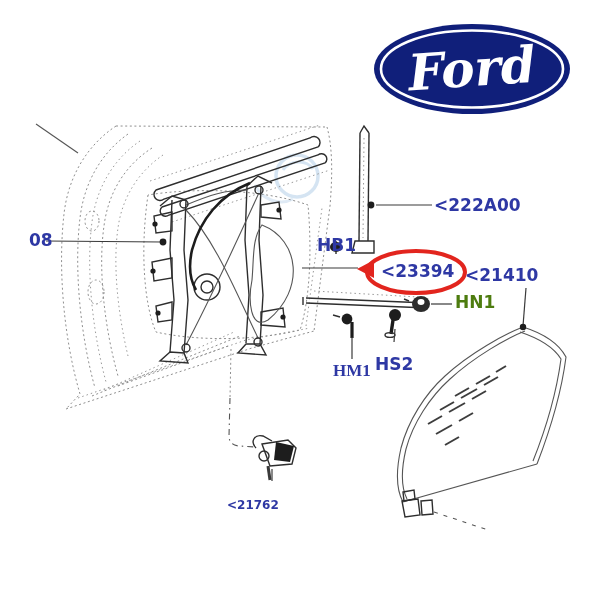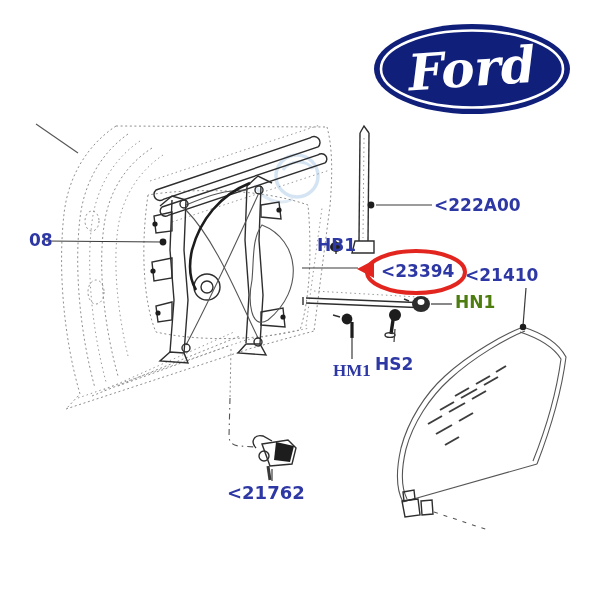--- a/index.html
+++ b/index.html
@@ -22,21 +22,21 @@
   .plabel{position:absolute;z-index:3;font-family:"DejaVu Sans","Liberation Sans",sans-serif;
           font-weight:bold;font-size:17px;line-height:20px;cursor:pointer;}
   #lbl-08{left:8px;top:230px;margin-left:21px;}
   #lbl-hb1{left:317px;top:195px;margin-top:40px;}
   #lbl-222a00{left:434px;top:195px;}
   #lbl-23394{left:381px;top:261px;}
   #lbl-21410{left:465px;top:265px;}
   #lbl-hn1{left:455px;top:292px;}
   #lbl-hs2{left:375px;top:354px;}
   #lbl-hm1{left:333px;top:361px;}
-  #lbl-21762{left:227px;top:483px;font-size:18px;}
+  #lbl-21762{left:227px;top:495px;font-size:12px;}
   
   #logo{position:absolute;left:372px;top:22px;width:200px;height:94px;z-index:2;}
 </style>
 </head>
 <body>
 
 <div id="canvas">
 
 
   <div id="logo">

